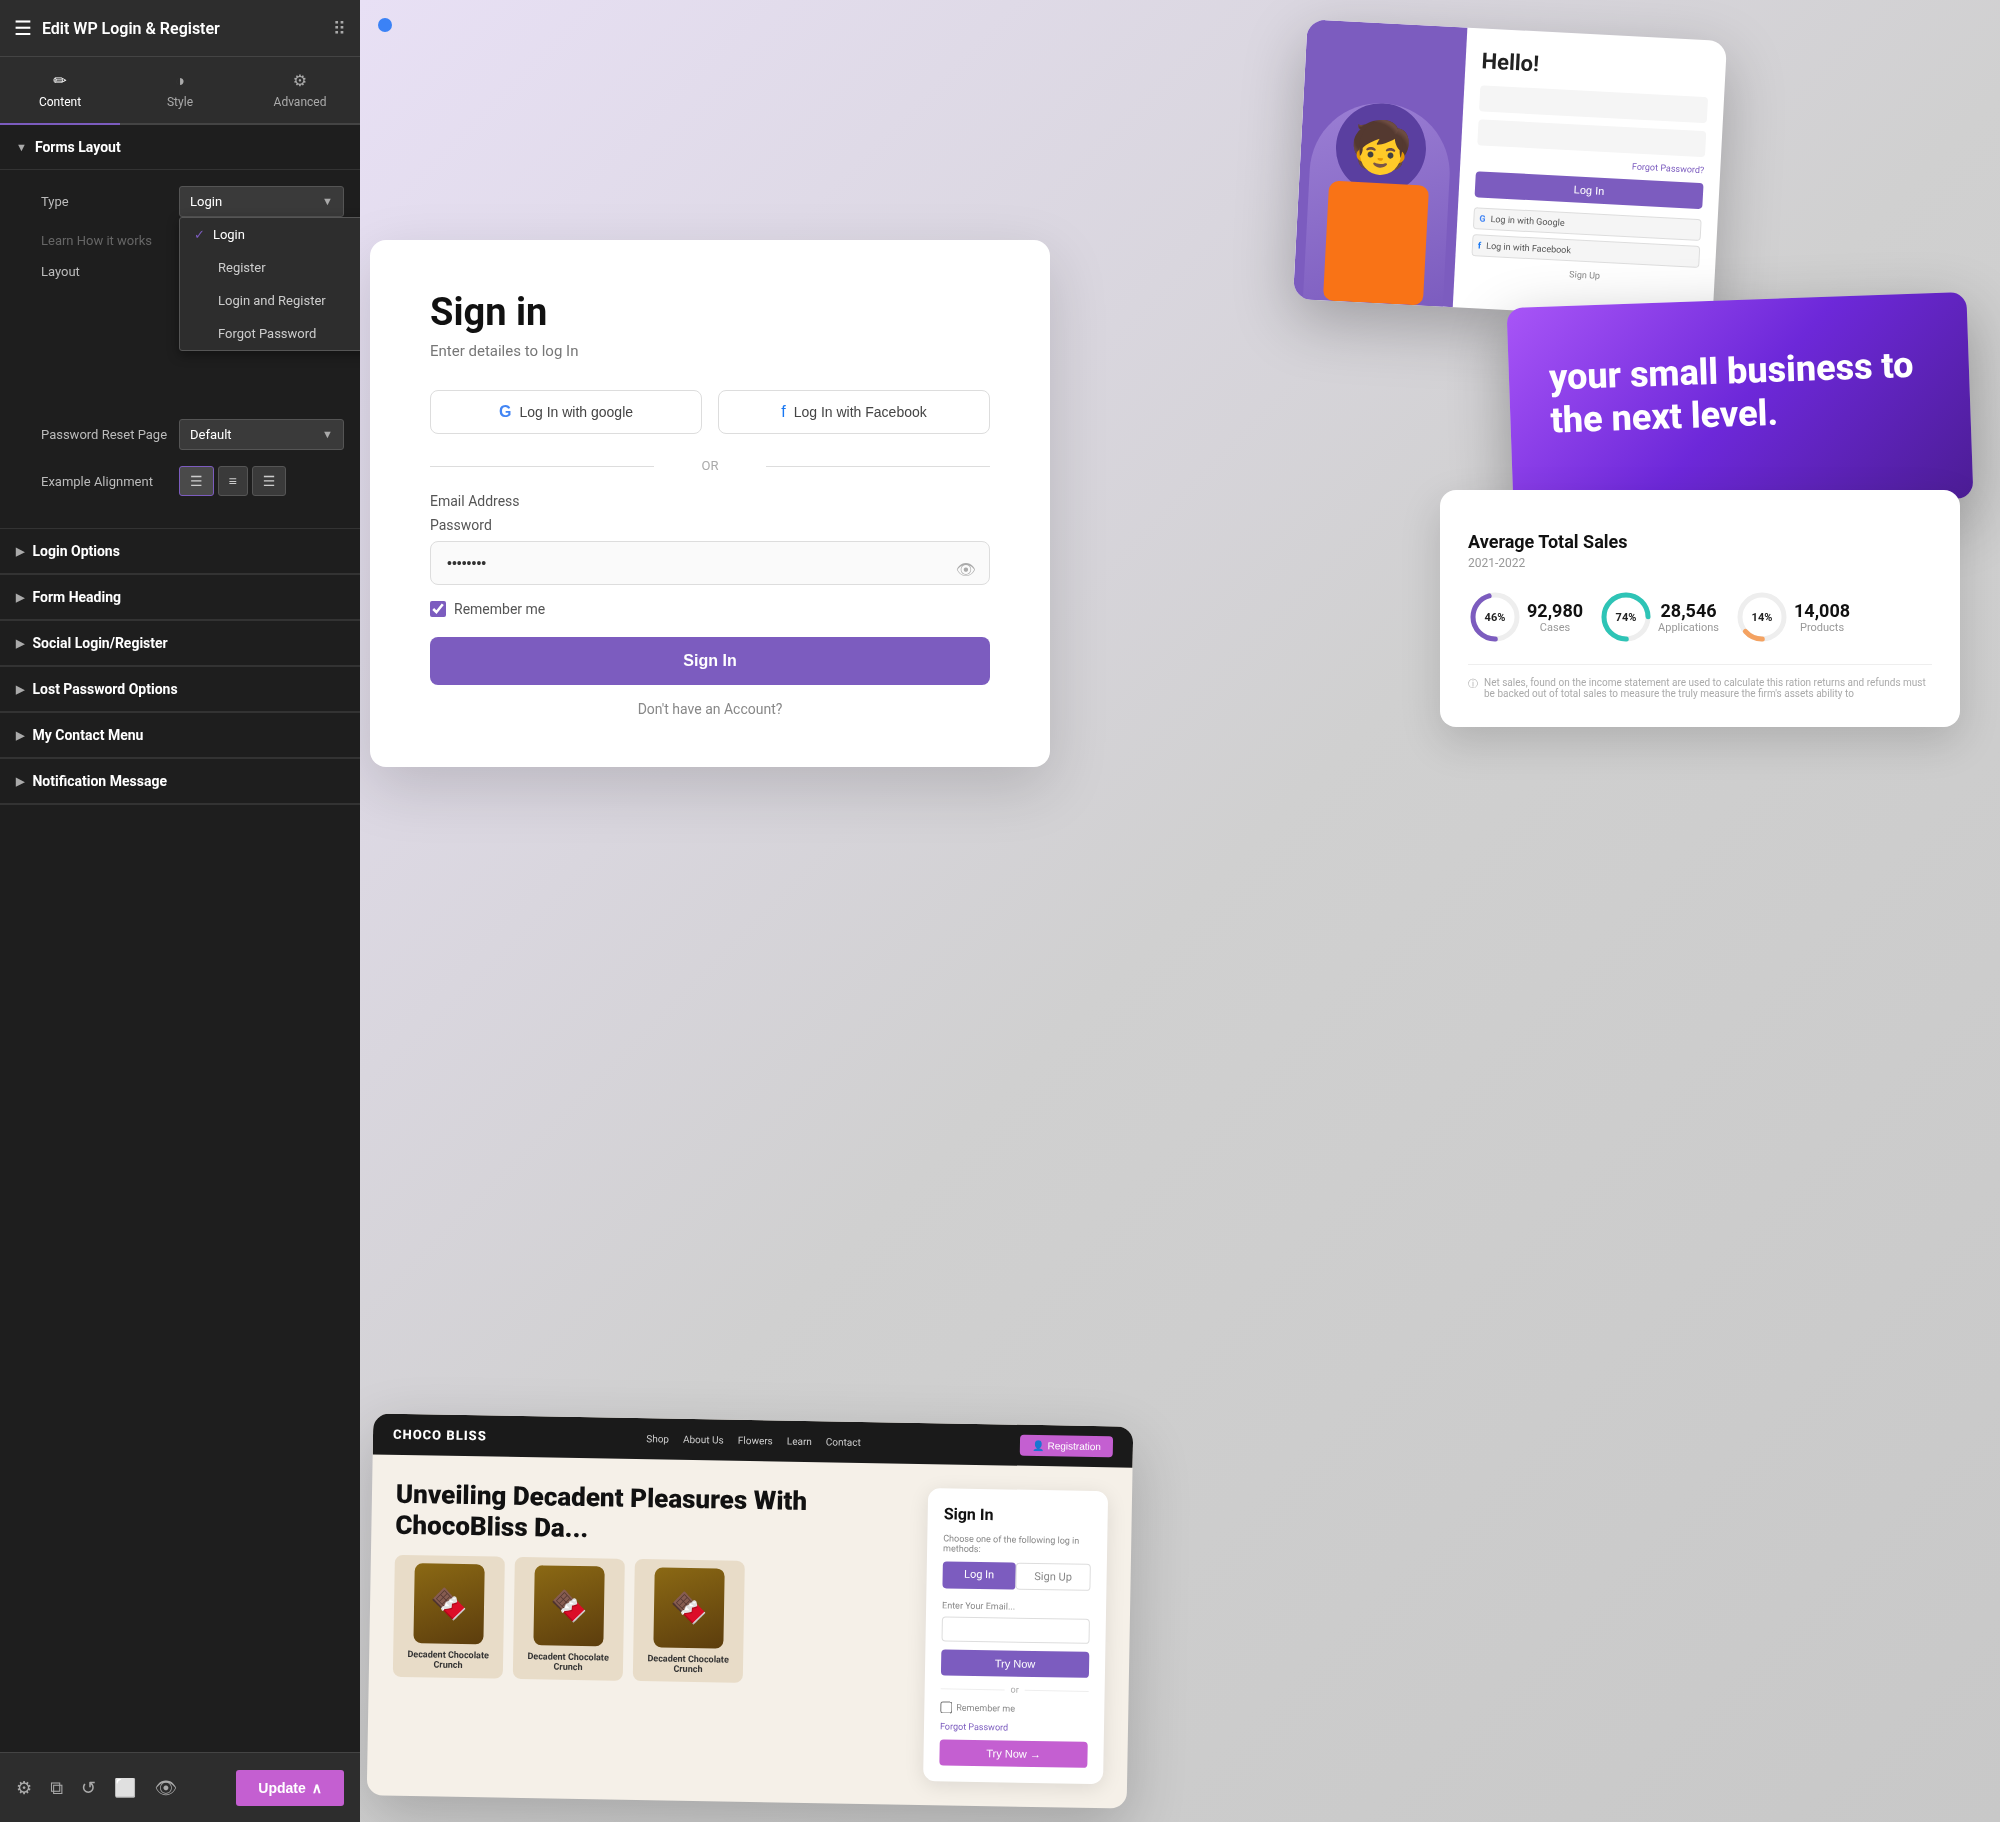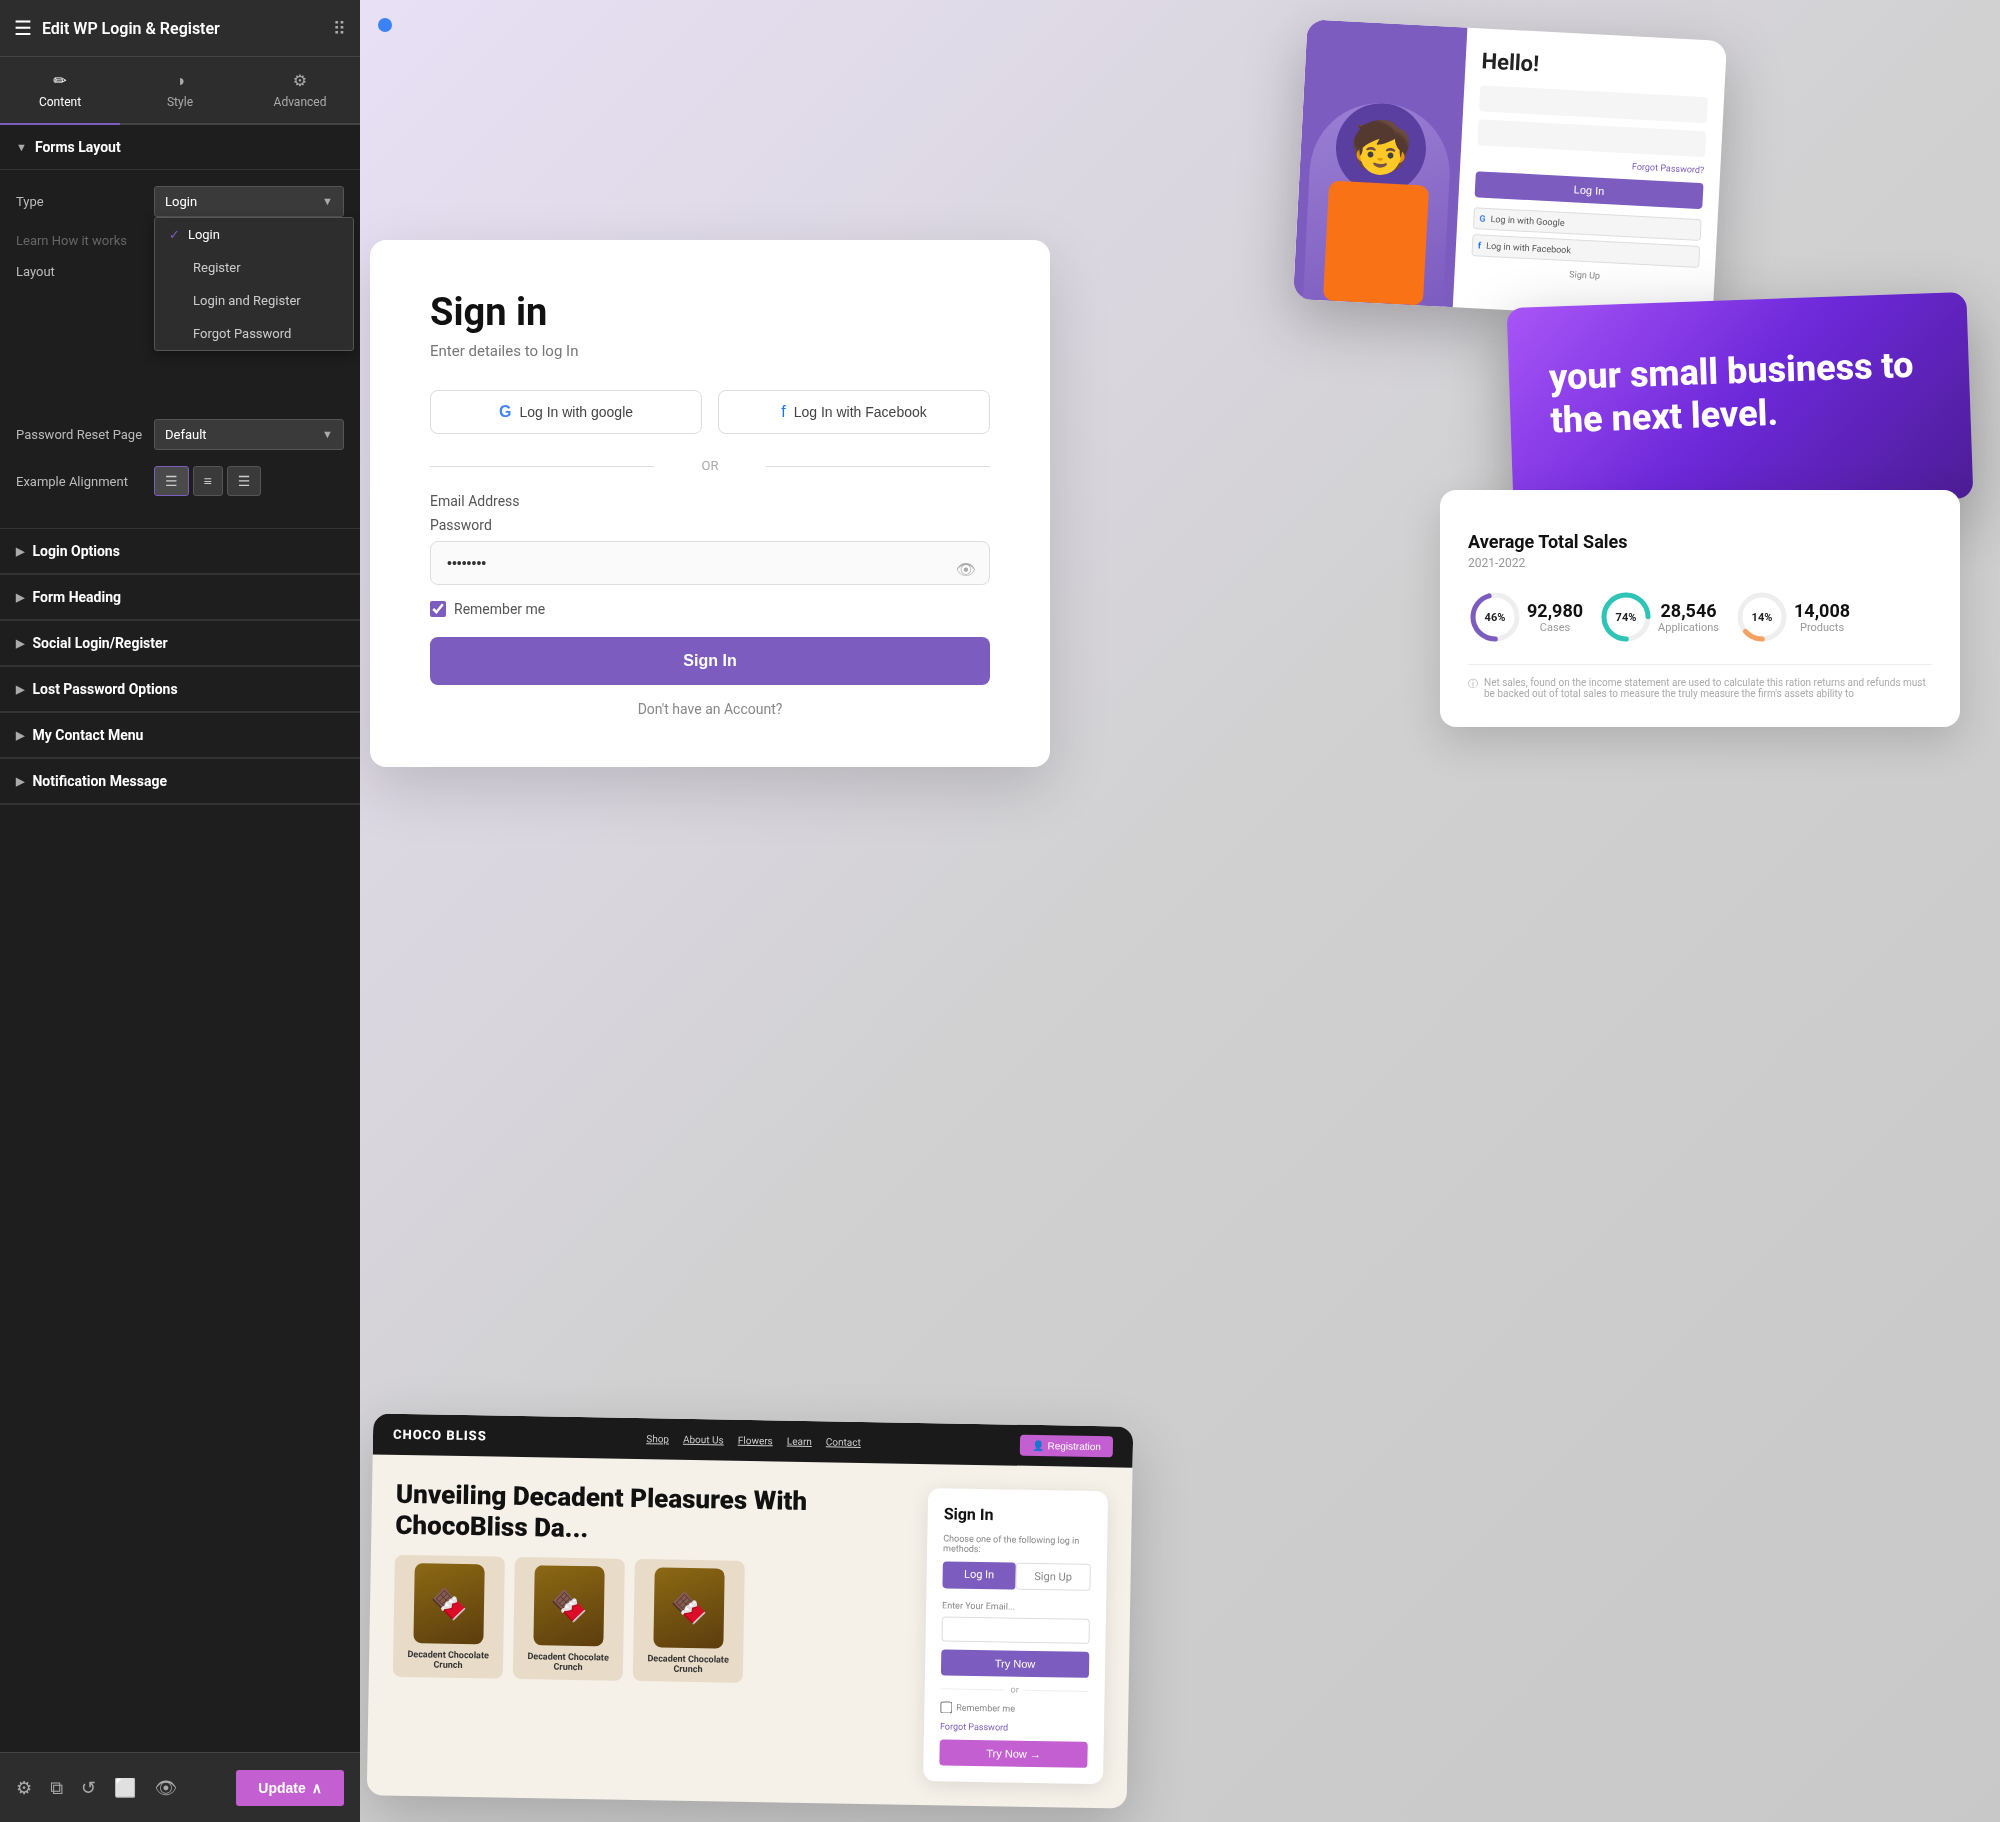--- a/index.html
+++ b/index.html
@@ -114,20 +114,21 @@
     .section-body {
       padding: 16px;
       border-bottom: 1px solid #333;
     }
 
     .field-row {
       display: flex;
       align-items: center;
       margin-bottom: 16px;
       gap: 8px;
+      margin-left: 25px;
     }
 
     .field-label {
       width: 130px;
       font-size: 13px;
       color: #bbb;
       flex-shrink: 0;
     }
 
     .field-label.muted {
@@ -632,21 +633,20 @@
     }
 
     .choco-nav {
       display: flex;
       gap: 14px;
     }
 
     .choco-nav-item {
       color: #ccc;
       font-size: 10px;
-      text-decoration: underline;
     }
 
     .choco-reg-btn {
       background: #c45fd1;
       color: #fff;
       border: none;
       padding: 5px 12px;
       border-radius: 4px;
       font-size: 10px;
     }

